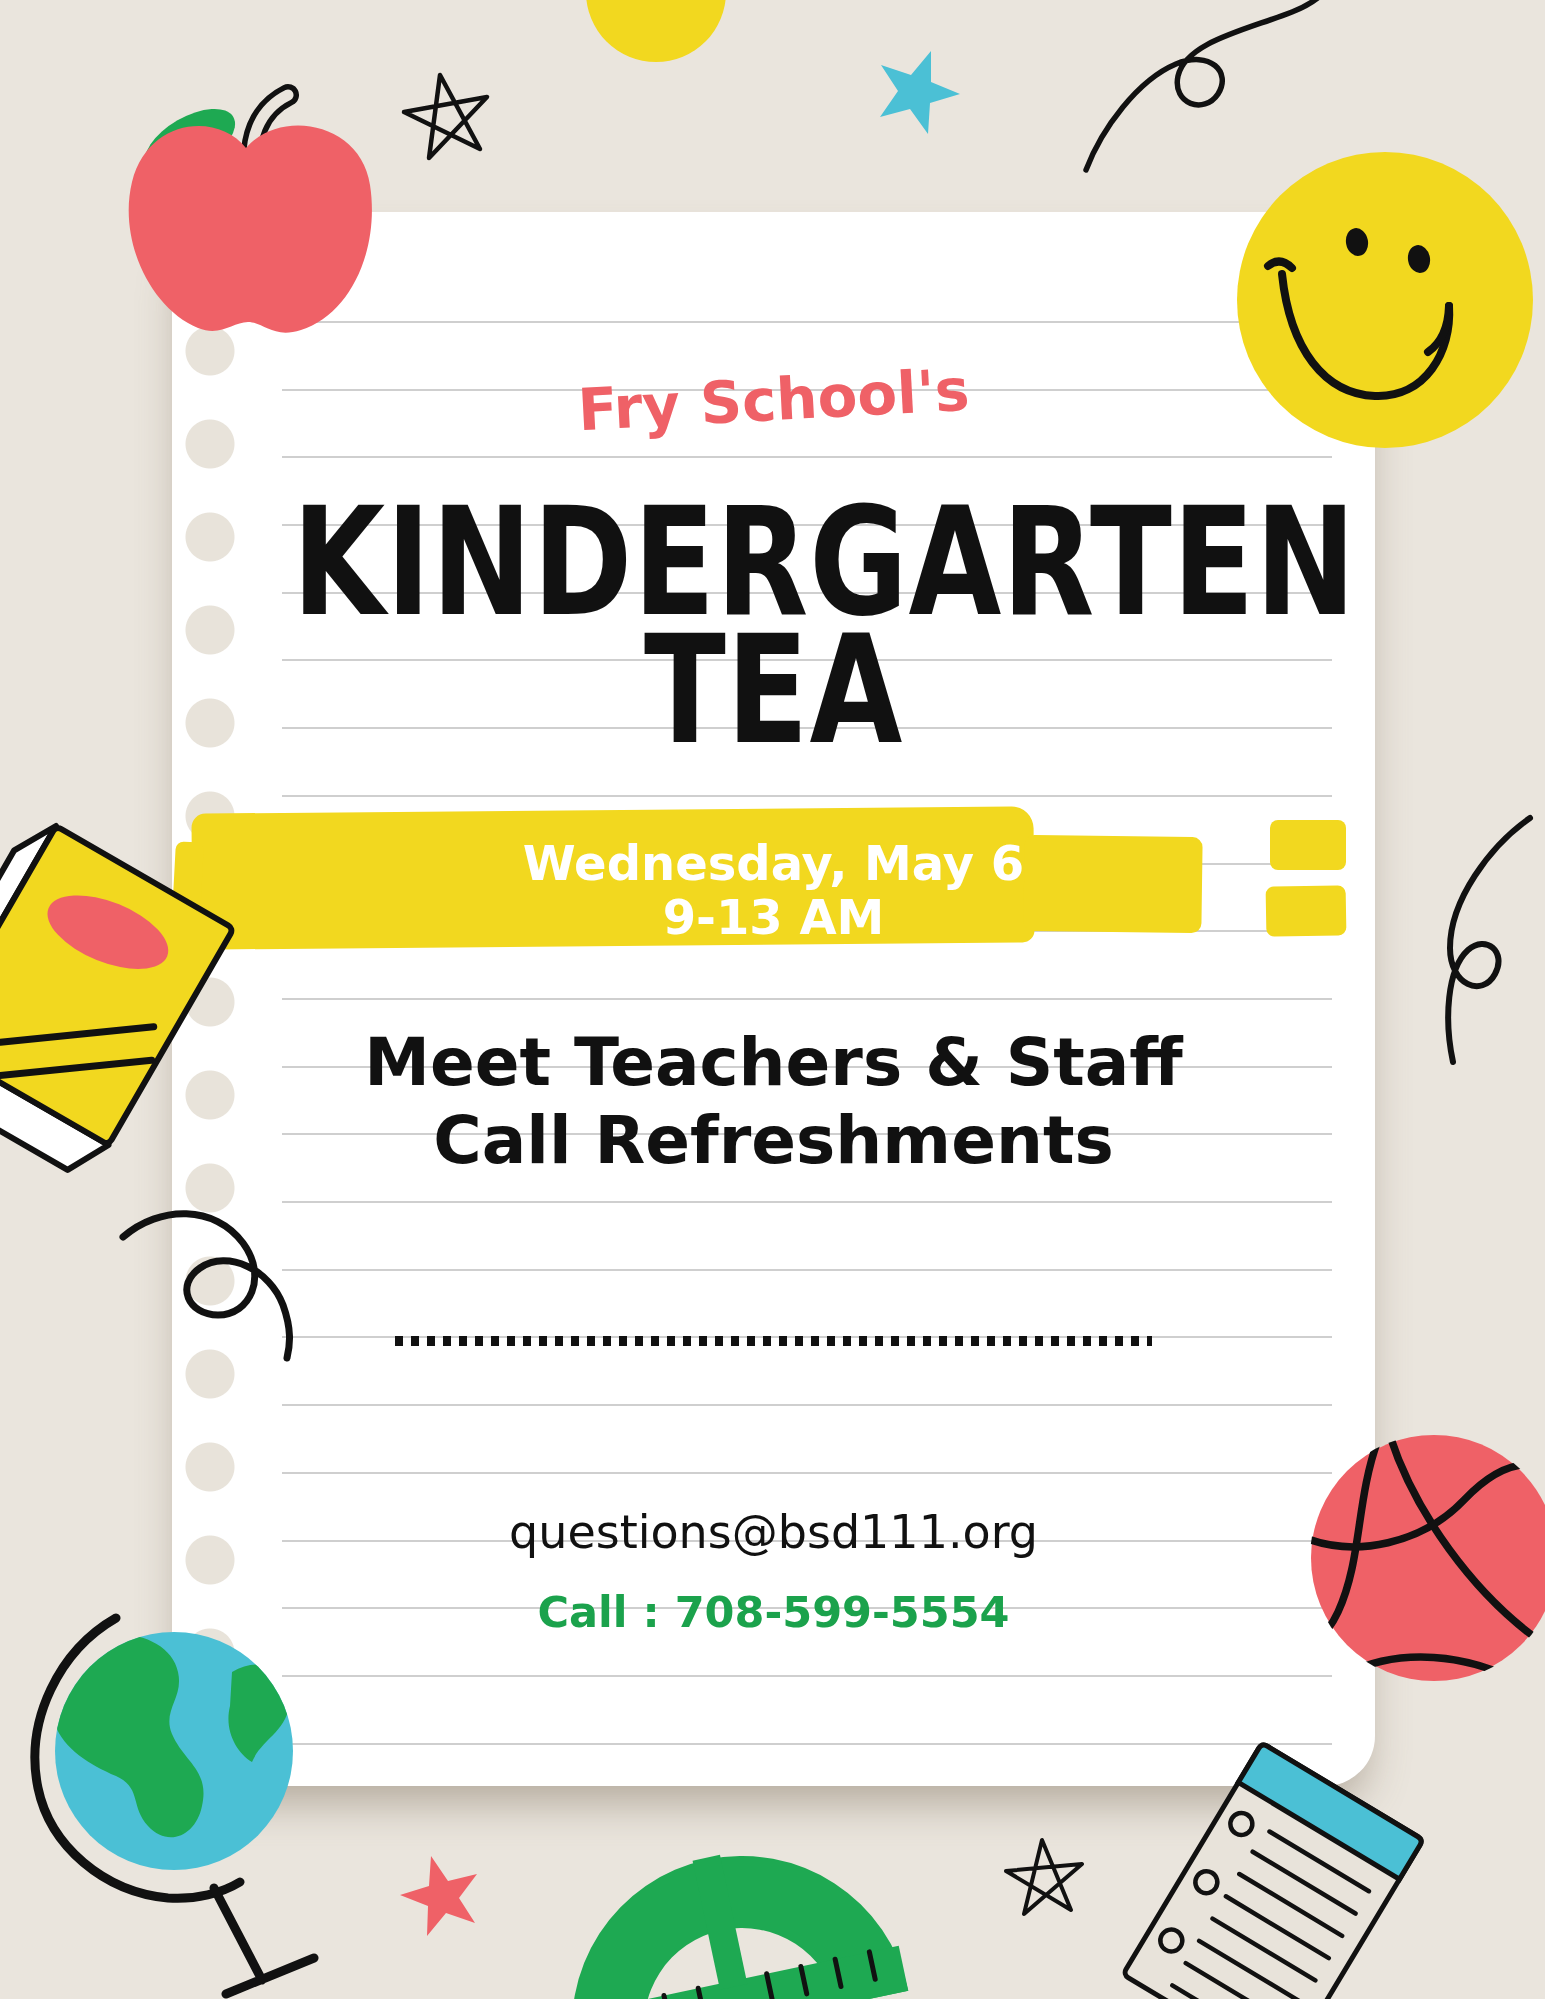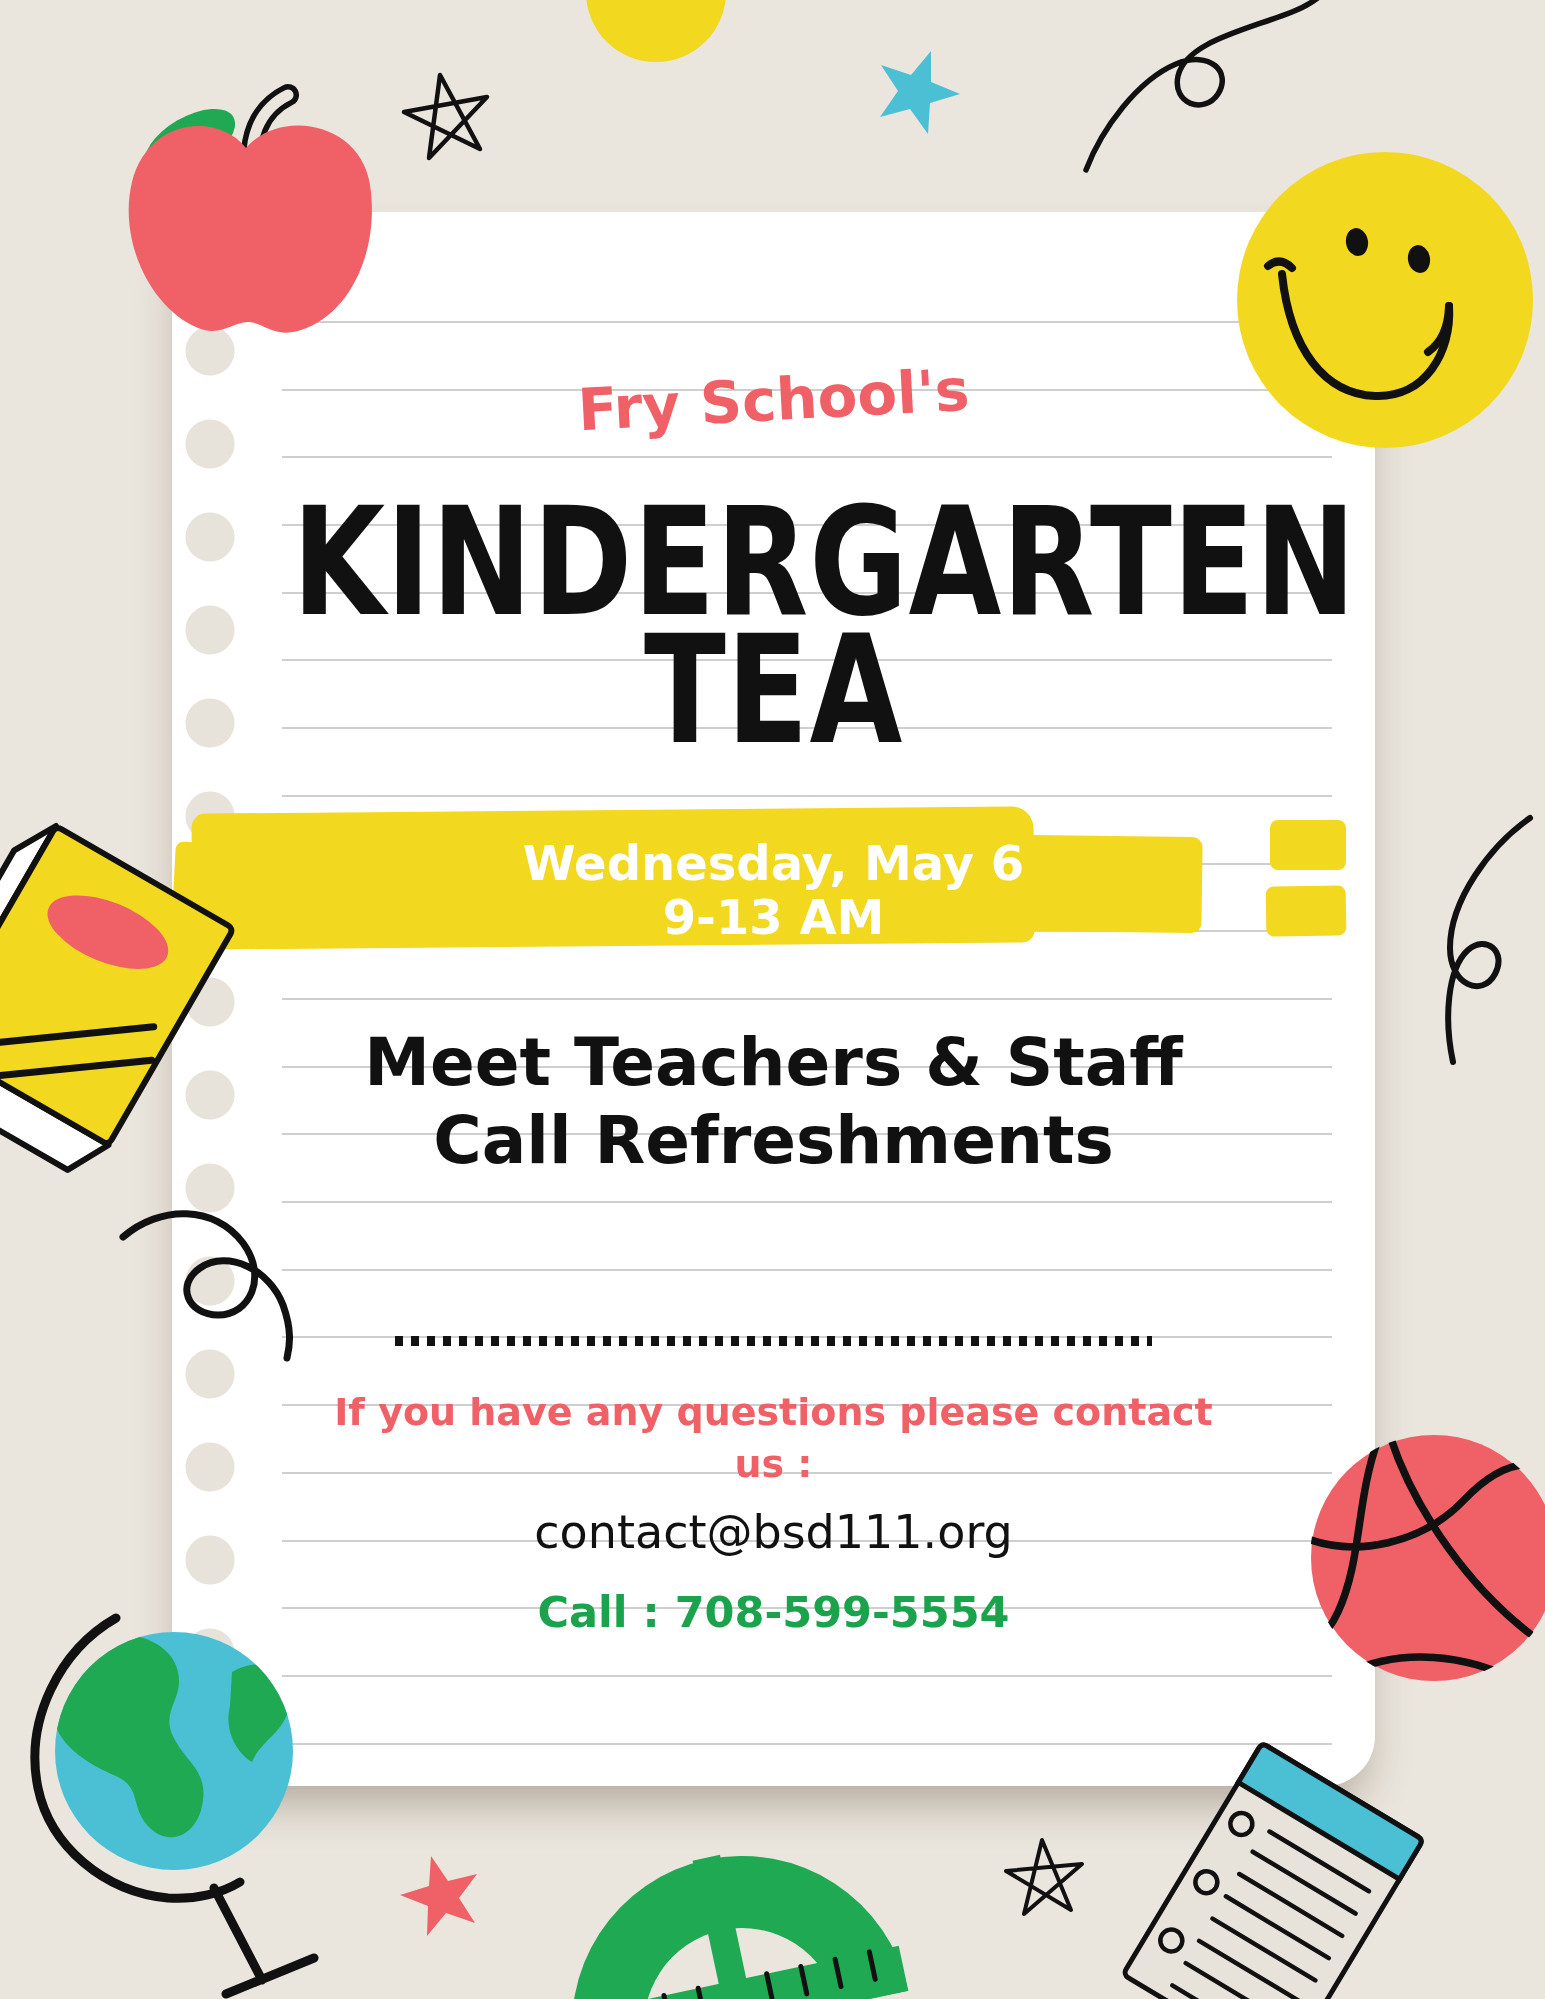--- a/index.html
+++ b/index.html
@@ -73,25 +73,21 @@
   </div>
   <div class="abs txt date">
     <div>Wednesday, May 6</div>
     <div>9-13 AM</div>
   </div>
   <div class="abs txt bullets">
     <div>Meet Teachers &amp; Staff</div>
     <div>Call Refreshments</div>
   </div>
   <div class="abs dotted"></div>
-  <div class="abs txt contact">
-    <div>If you have any questions please contact</div>
-    <div>us :</div>
-  </div>
-  <div class="abs txt email">contact@bsd111.org</div>
+  <div class="abs txt email">questions@bsd111.org</div>
   <div class="abs txt phone">Call : 708-599-5554</div>
 
   <svg class="abs deco-layer" viewBox="0 0 1545 1999" width="1545" height="1999" xmlns="http://www.w3.org/2000/svg">
     <defs>
       <clipPath id="ballClip">
           <circle cx="1434" cy="1558" r="124"></circle>
         </clipPath>
       <clipPath id="globeClip">
           <circle cx="174" cy="1751" r="119"></circle>
         </clipPath>

